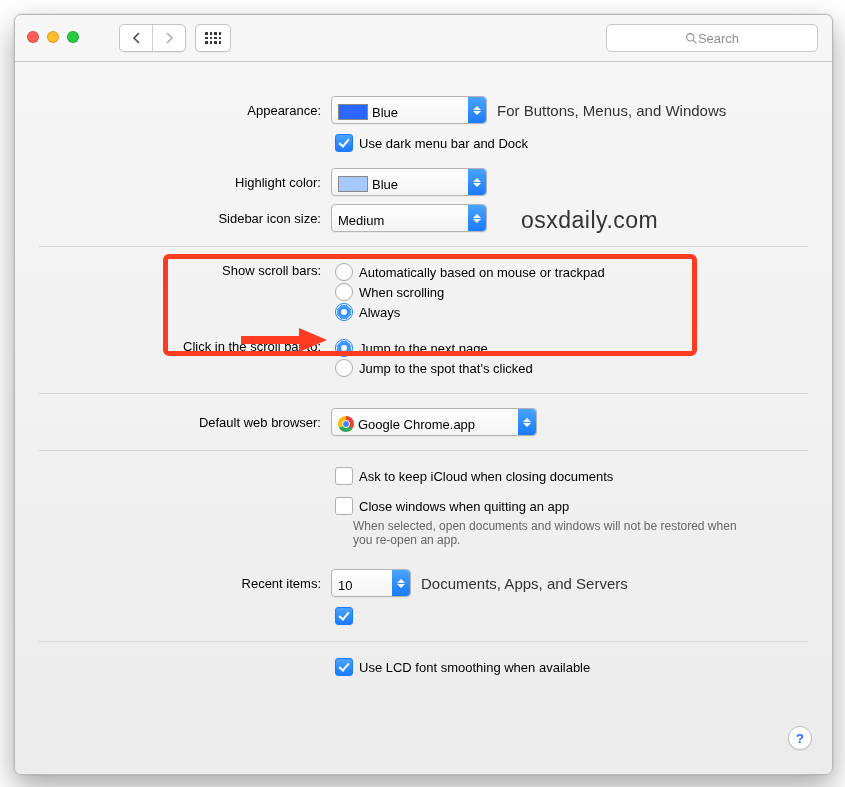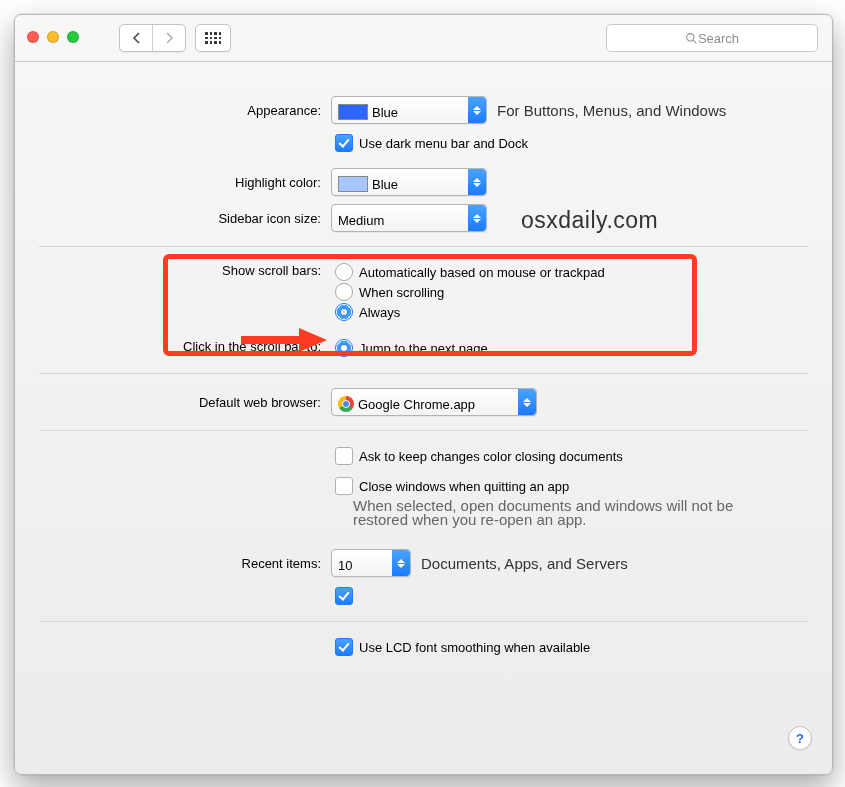--- a/index.html
+++ b/index.html
@@ -37,21 +37,21 @@
 .chk{width:16px;height:16px;border:1px solid #b0b0b0;border-radius:3px;background:#fff;display:inline-flex;align-items:center;justify-content:center;margin-right:6px;flex:none}
 .chk.on{background:linear-gradient(#4aa3ff,#1a7bff);border-color:#1a7bff}
 .chk.on::after{content:"";width:4px;height:8px;border:solid #fff;border-width:0 2px 2px 0;transform:rotate(40deg);margin-bottom:2px}
 .radio{width:16px;height:16px;border:1px solid #a8a8a8;border-radius:50%;background:#fff;display:inline-flex;align-items:center;justify-content:center;margin-right:6px;flex:none}
 .radio.on{border-color:#1a7bff;background:radial-gradient(circle,#1a7bff 0%,#4aa3ff 60%,#4aa3ff 62%,#fff 63%);}
 .radio.on::after{content:"";width:6px;height:6px;border-radius:50%;background:#fff}
 .opt{display:flex;align-items:center;margin:2px 4px}
 .hr{height:1px;background:#d6d6d6;margin:14px 24px}
 .highlight-box{position:absolute;left:148px;top:239px;width:524px;height:92px;border:5px solid #ff3b22;border-radius:6px}
 .arrow-ann{position:absolute;left:222px;top:310px}
-.subtext{color:#666;font-size:15px;line-height:14px;margin-left:316px;max-width:400px;margin-top:1px}
+.subtext{color:#666;font-size:12px;line-height:14px;margin-left:316px;max-width:400px;margin-top:1px}
 .watermark{position:absolute;left:506px;top:192px;font-family:Liberation Sans, sans-serif;font-size:23px;color:#333;letter-spacing:.5px}
 .help{position:absolute;right:20px;bottom:24px;width:22px;height:22px;border:1px solid #c0c0c0;border-radius:50%;background:#fff;display:flex;align-items:center;justify-content:center;color:#2b66ff;font-weight:bold;box-shadow:0 1px 1px rgba(0,0,0,.08)}
 .apps-grid{width:16px;height:12px;position:relative}
 .apps-grid span{position:absolute;width:2.5px;height:2.5px;background:#333;border-radius:.5px}
 .chrome-icon{width:16px;height:16px;border-radius:50%;background:conic-gradient(#ea4335 0 120deg,#34a853 120deg 240deg,#fbbc05 240deg 360deg);position:relative;margin-right:4px;flex:none}
 .chrome-icon::after{content:"";position:absolute;left:4px;top:4px;width:8px;height:8px;border-radius:50%;background:#4285f4;border:1.5px solid #fff;box-sizing:border-box}
 </style>
 </head>
 <body>
 
@@ -168,20 +168,24 @@
       </div>
     </div>
 
     <div class="row" style="align-items:flex-start;margin-top:14px">
       <div class="lbl" style="padding-top:2px">Click in the scroll bar to:</div>
       <div class="ctrl" style="display:block">
         <label class="opt">
             <span class="radio on"></span>
             <span>Jump to the next page</span>
           </label>
+        <label class="opt">
+            <span class="radio"></span>
+            <span>Jump to the spot that's clicked</span>
+          </label>
       </div>
     </div>
 
     <div class="hr"></div>
 
     <div class="row">
       <div class="lbl">Default web browser:</div>
       <div class="ctrl">
         <div class="popup" style="width:176px">
           <div class="chrome-icon"></div>
@@ -191,21 +195,21 @@
       </div>
     </div>
 
     <div class="hr"></div>
 
     <div class="row">
         <div class="lbl"></div>
         <div class="ctrl">
       <label class="opt">
             <span class="chk"></span>
-            <span>Ask to keep changes color closing documents</span>
+            <span>Ask to keep iCloud when closing documents</span>
           </label>
     </div>
       </div>
     <div class="row" style="margin-bottom:2px">
         <div class="lbl"></div>
         <div class="ctrl">
       <label class="opt">
             <span class="chk"></span>
             <span>Close windows when quitting an app</span>
           </label>

